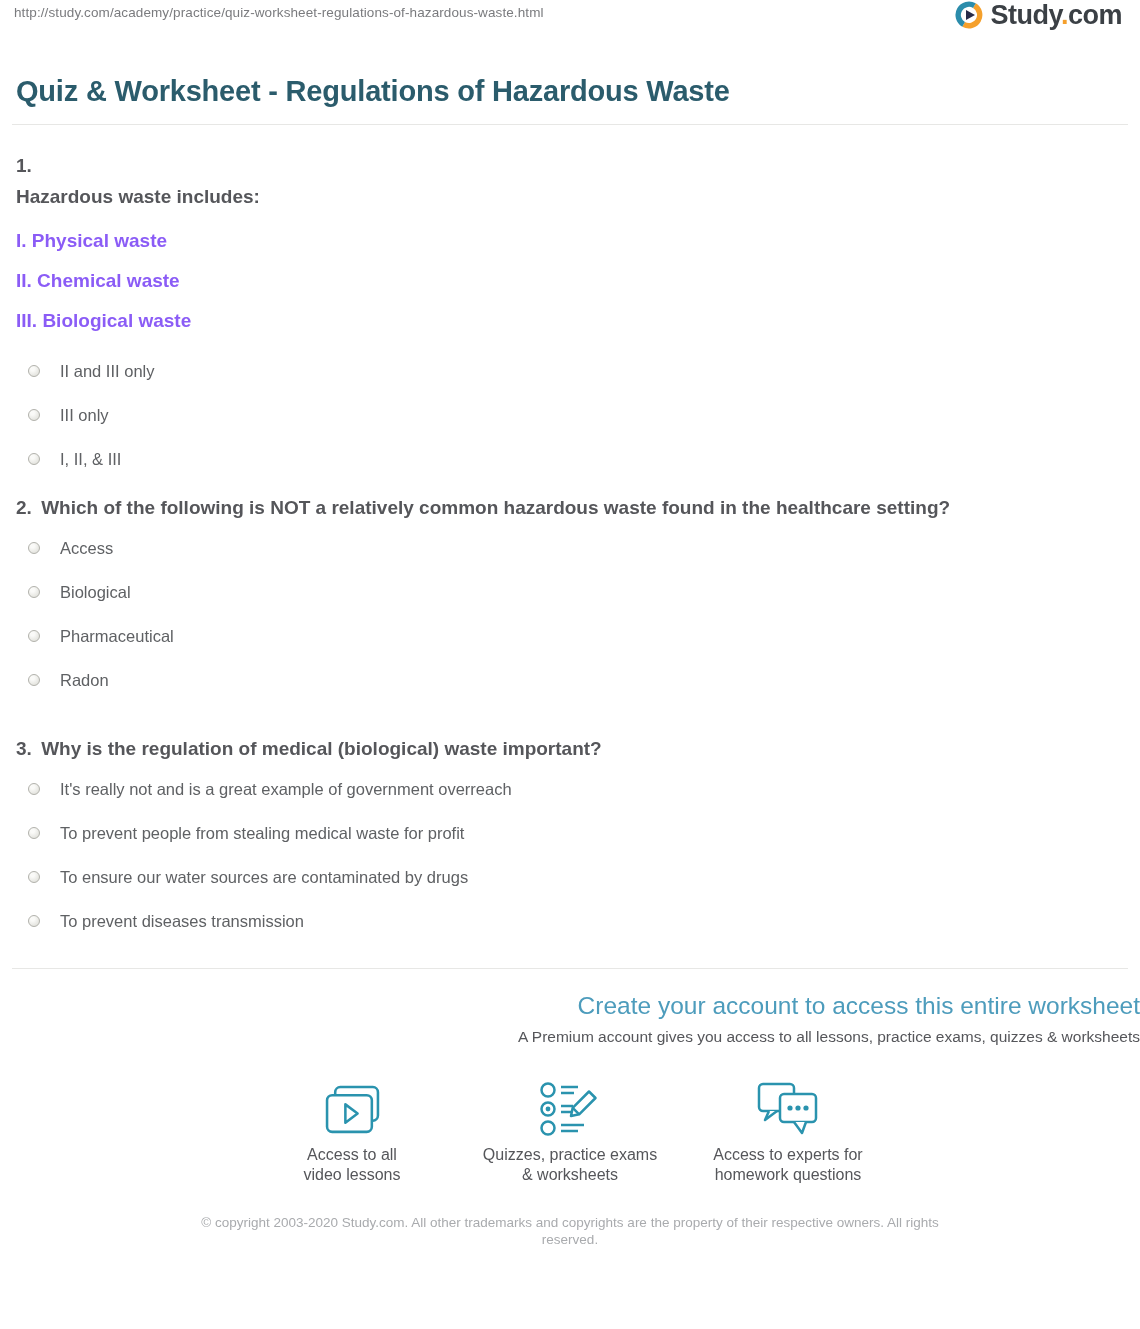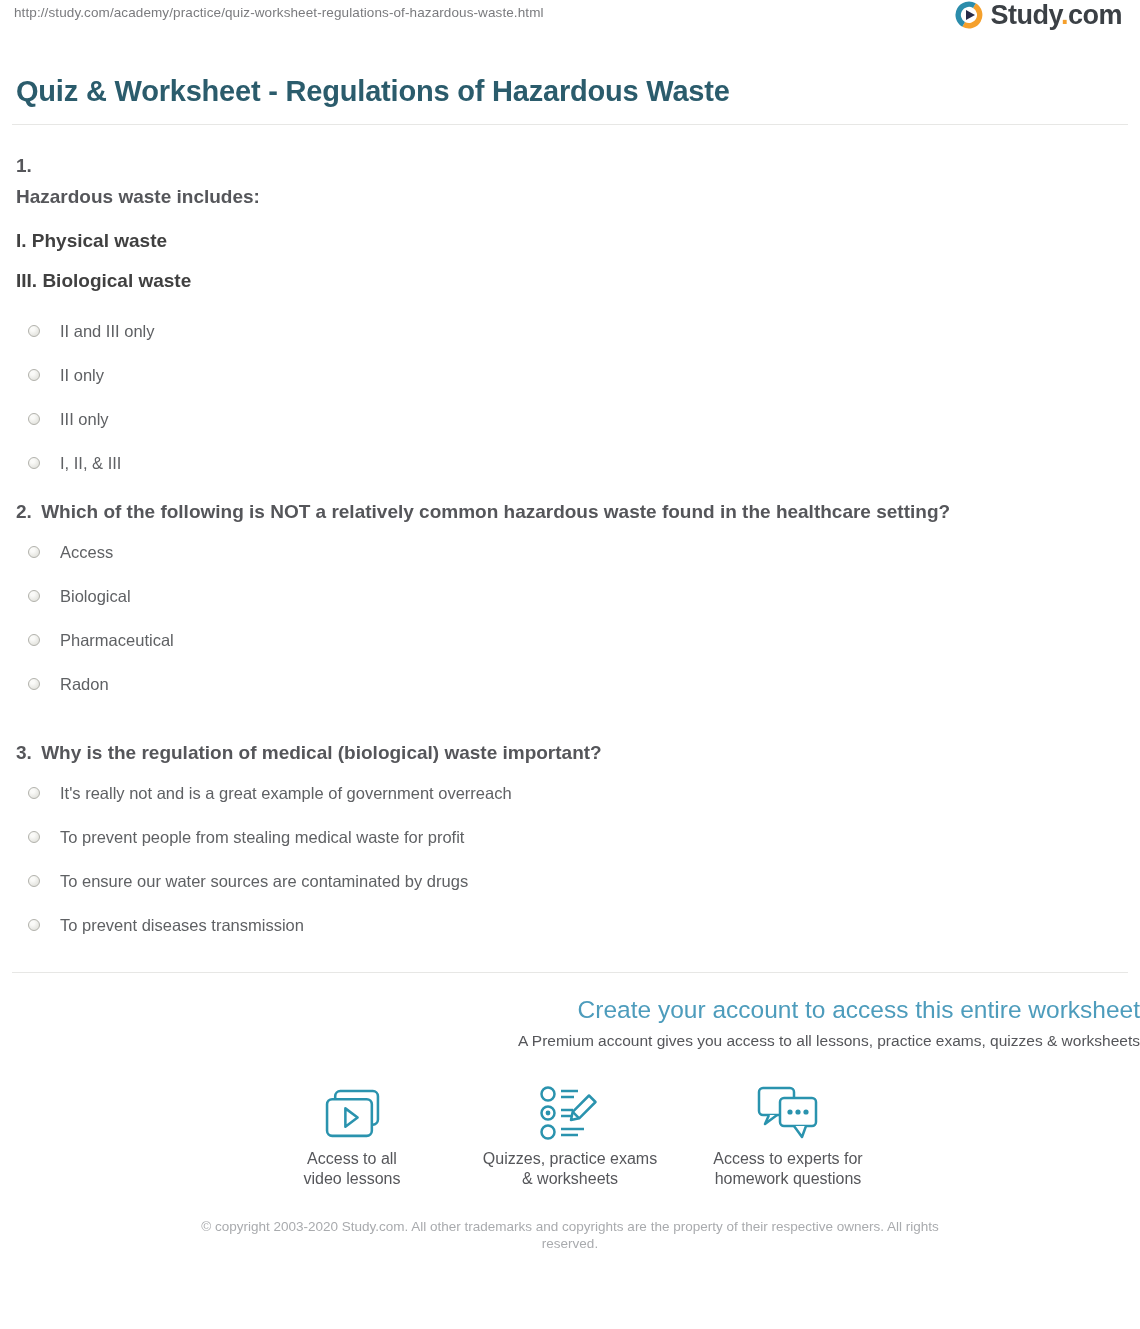--- a/index.html
+++ b/index.html
@@ -60,21 +60,21 @@
     color: #55565a;
   }
   .q1-head { margin-top: 25px; }
   .q-head .q-num { margin-right: 4px; }
   .q-head.stacked .q-num { display: block; }
   .stem {
     margin: 18px 0 0 0;
     font-size: 19px;
     line-height: 22px;
     font-weight: bold;
-    color: #404040;
+    color: #8b5cf6;
   }
   .options { margin-top: 28px; }
   .options.tight { margin-top: 14px; }
   .option {
     display: flex;
     align-items: center;
     height: 22px;
     margin-bottom: 22px;
     cursor: pointer;
   }
@@ -166,29 +166,26 @@
   <hr class="divider">
 
   <div class="quiz">
 
     <section>
       <h2 class="q-head stacked q1-head">
         <span class="q-num">1.</span>
         <span>Hazardous waste includes:</span>
       </h2>
       <p class="stem">I. Physical waste</p>
+      <p class="stem">II. Chemical waste</p>
       <p class="stem">III. Biological waste</p>
       <div class="options">
         <div class="option">
           <span class="radio"></span>
           <span class="option-label">II and III only</span>
-        </div>
-        <div class="option">
-          <span class="radio"></span>
-          <span class="option-label">II only</span>
         </div>
         <div class="option">
           <span class="radio"></span>
           <span class="option-label">III only</span>
         </div>
         <div class="option">
           <span class="radio"></span>
           <span class="option-label">I, II, &amp; III</span>
         </div>
       </div>

